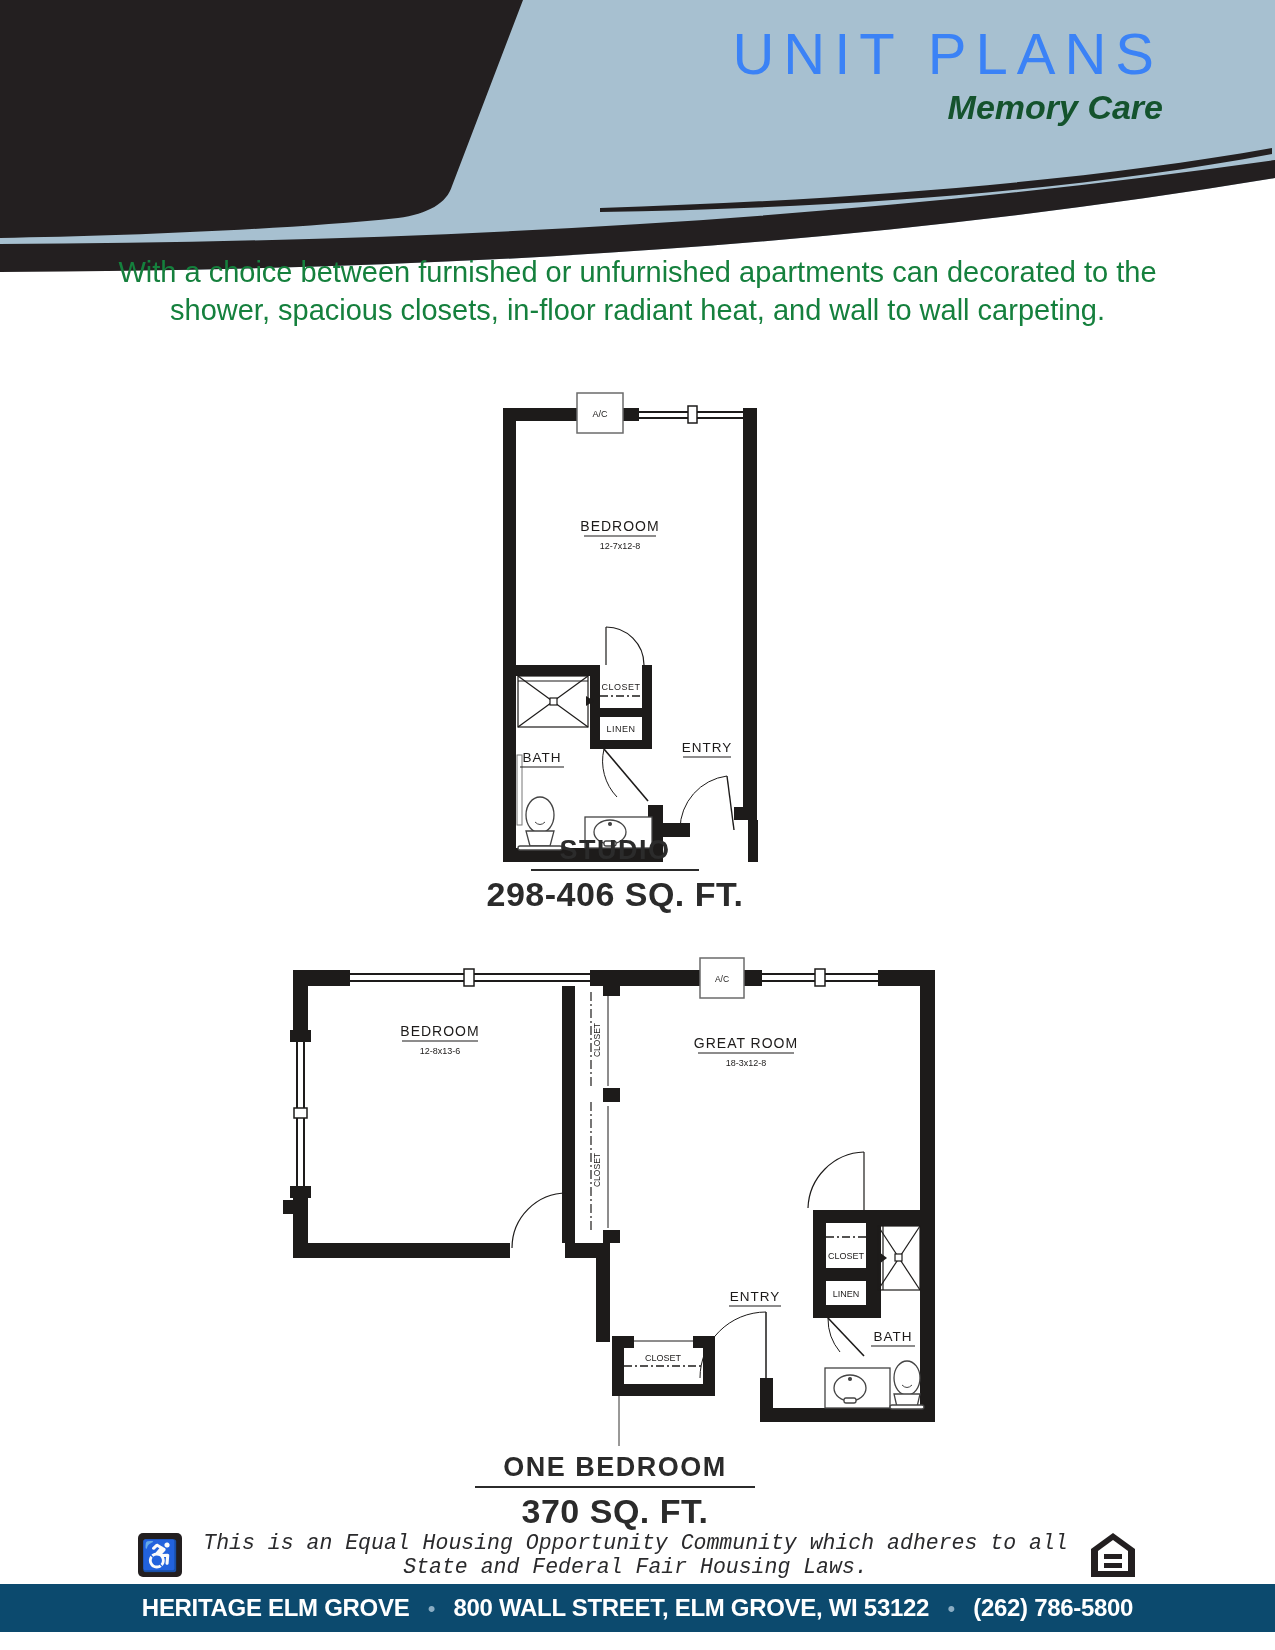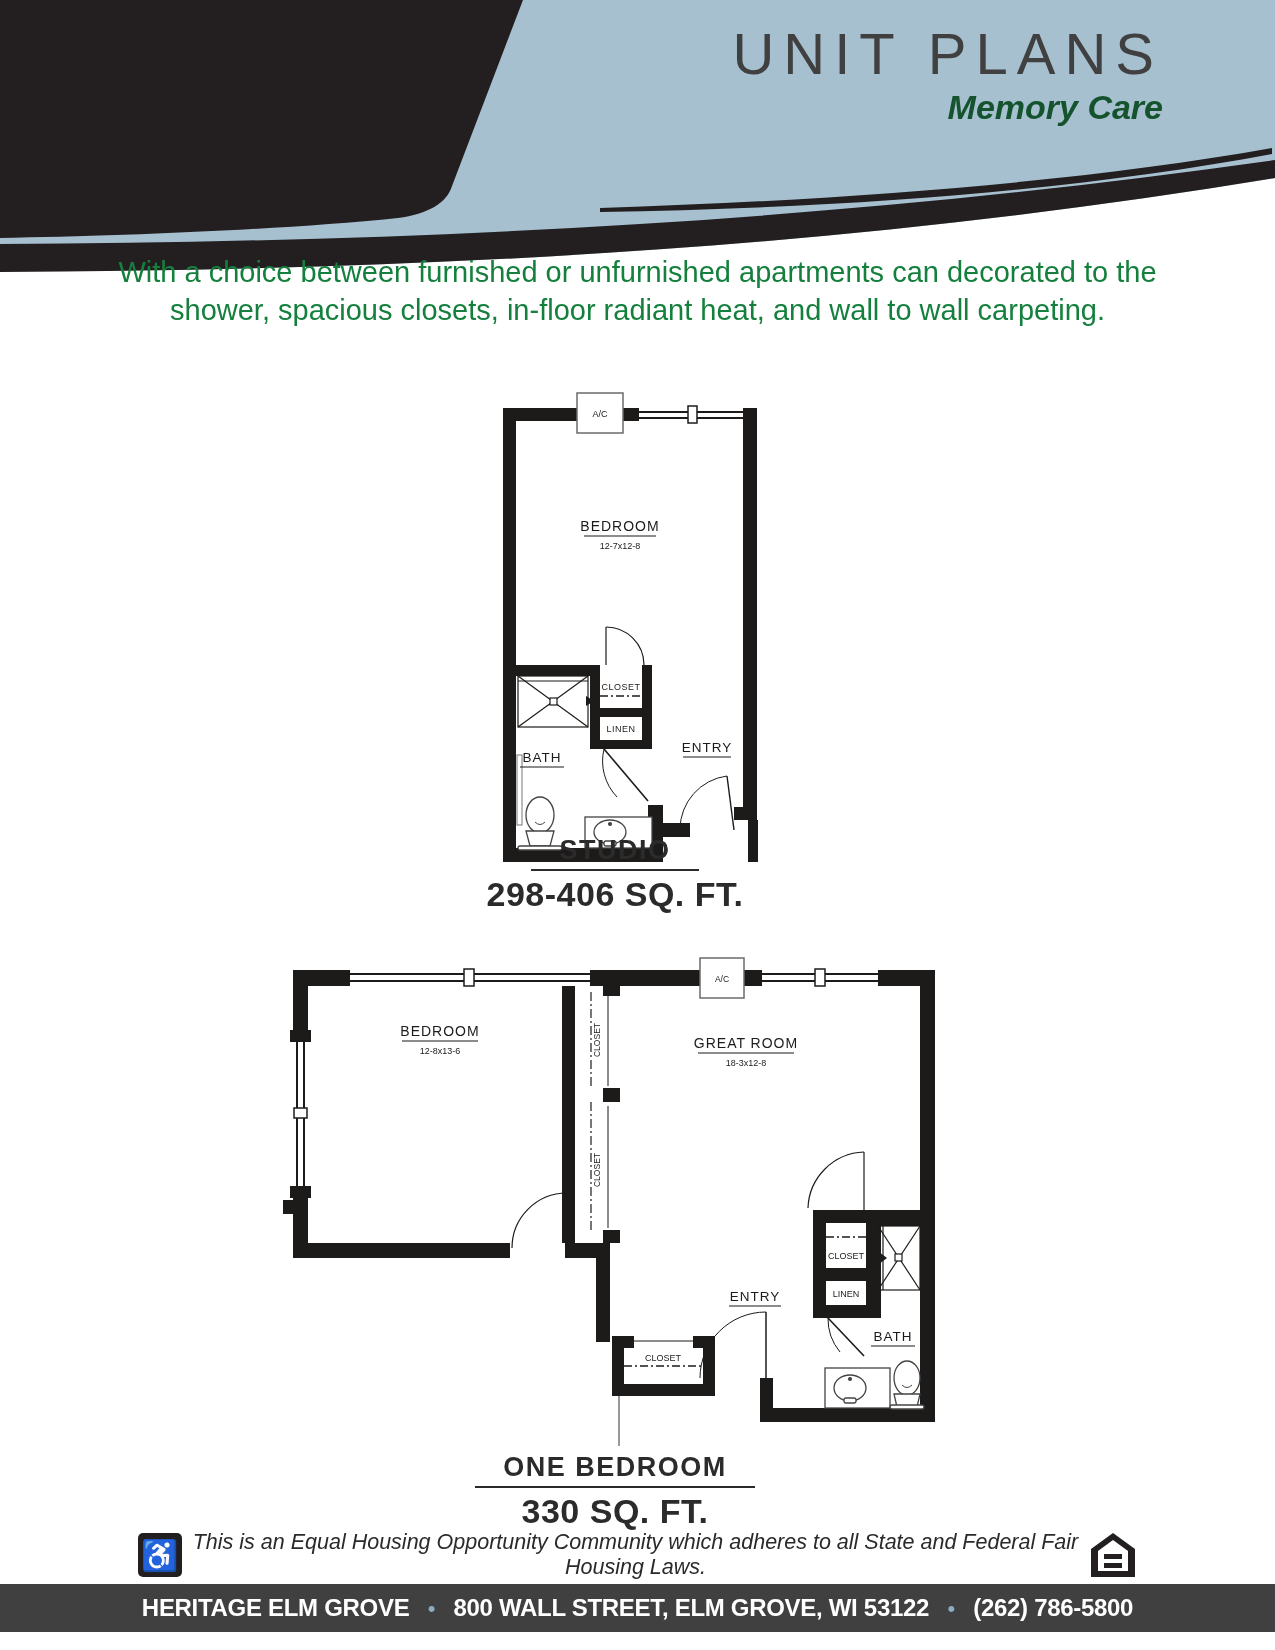--- a/index.html
+++ b/index.html
@@ -1,44 +1,44 @@
 <!DOCTYPE html>
 <html><head>
 <meta charset="utf-8">
 <style>
   html,body{margin:0;padding:0;background:#888;}
   .page{position:relative;width:1275px;height:1650px;background:#ffffff;overflow:hidden;
         font-family:"Liberation Sans",sans-serif;margin:0 auto;}
   
   .header-art{position:absolute;top:0;left:0;width:1275px;height:280px;}
   .header-title{position:absolute;top:20px;right:112px;font-size:58px;font-weight:300;
-        letter-spacing:9px;color:#404040;white-space:nowrap;}
+        letter-spacing:9px;color:#3b82f6;white-space:nowrap;}
   .header-sub{position:absolute;top:88px;right:112px;font-size:34px;font-weight:bold;
         font-style:italic;color:#14532d;letter-spacing:0px;}
   
   .intro{position:absolute;top:253px;left:0;right:0;text-align:center;color:#15803d;
         font-size:29px;line-height:38px;font-weight:400;}
   
   .plan-svg{position:absolute;}
   .plan-svg text{font-family:"Liberation Sans",sans-serif;fill:#1d1b1a;}
   
   .plan-title-block{position:absolute;left:0;width:1230px;text-align:center;color:#2b2b2b;}
   .plan-title{display:inline-block;font-size:27px;font-weight:700;letter-spacing:1.5px;
         padding:0 28px 3px 28px;border-bottom:2px solid #2b2b2b;}
   .plan-sqft{font-size:34px;font-weight:700;margin-top:4px;letter-spacing:0.5px;}
   
   .compliance{position:absolute;top:1532px;left:138px;right:138px;height:46px;
         display:flex;align-items:center;}
   .wheel-icon{width:44px;height:44px;background:#231f20;border-radius:5px;color:#ffffff;
         display:flex;align-items:center;justify-content:center;font-size:30px;flex:0 0 auto;}
   .compliance-text{flex:1 1 auto;text-align:center;font-style:italic;font-size:21.5px;
-        color:#2a2a2c;font-weight:500;}
+        color:#2a2a2c;font-weight:500;font-family:Liberation Mono, monospace;}
   .eho-icon{flex:0 0 auto;}
   
-  .footer{position:absolute;top:1584px;left:0;width:1275px;height:48px;background:#404040;
+  .footer{position:absolute;top:1584px;left:0;width:1275px;height:48px;background:#0c4a6e;
         display:flex;align-items:center;justify-content:center;}
   .footer-inner{color:#ffffff;font-size:24px;font-weight:700;letter-spacing:-0.3px;white-space:nowrap;}
   .footer-bullet{color:#8badc3;font-size:22px;margin:0 12px;font-weight:400;}
 </style>
 </head>
 <body>
 
 <div class="page">
 
   <svg class="header-art" viewBox="0 0 1275 280" width="1275" height="280">
@@ -273,21 +273,21 @@
       <text x="746" y="1066" font-size="9" text-anchor="middle">18-3x12-8</text>
       <text x="755" y="1301" font-size="13.5" text-anchor="middle" letter-spacing="1">ENTRY</text>
       <line x1="729" y1="1306" x2="781" y2="1306" stroke="#1d1b1a" stroke-width="1.2"></line>
       <text x="893" y="1341" font-size="13.5" text-anchor="middle" letter-spacing="1">BATH</text>
       <line x1="871" y1="1346" x2="915" y2="1346" stroke="#1d1b1a" stroke-width="1.2"></line>
     </g>
   </svg>
 
   <div class="plan-title-block" style="top:1452px;">
     <span class="plan-title">ONE BEDROOM</span>
-    <div class="plan-sqft">330 SQ. FT.</div>
+    <div class="plan-sqft">370 SQ. FT.</div>
   </div>
 
   <div class="compliance">
     <div class="wheel-icon">
       <span>♿</span>
     </div>
     <div class="compliance-text">This is an Equal Housing Opportunity Community which adheres to all State and Federal Fair Housing Laws.</div>
     <svg class="eho-icon" width="48" height="46" viewBox="0 0 48 46">
       <path d="M24,1 L46,17 V45 H2 V17 Z" fill="#231f20"></path>
       <path d="M24,8 L39,19 V39 H9 V19 Z" fill="#ffffff"></path>

